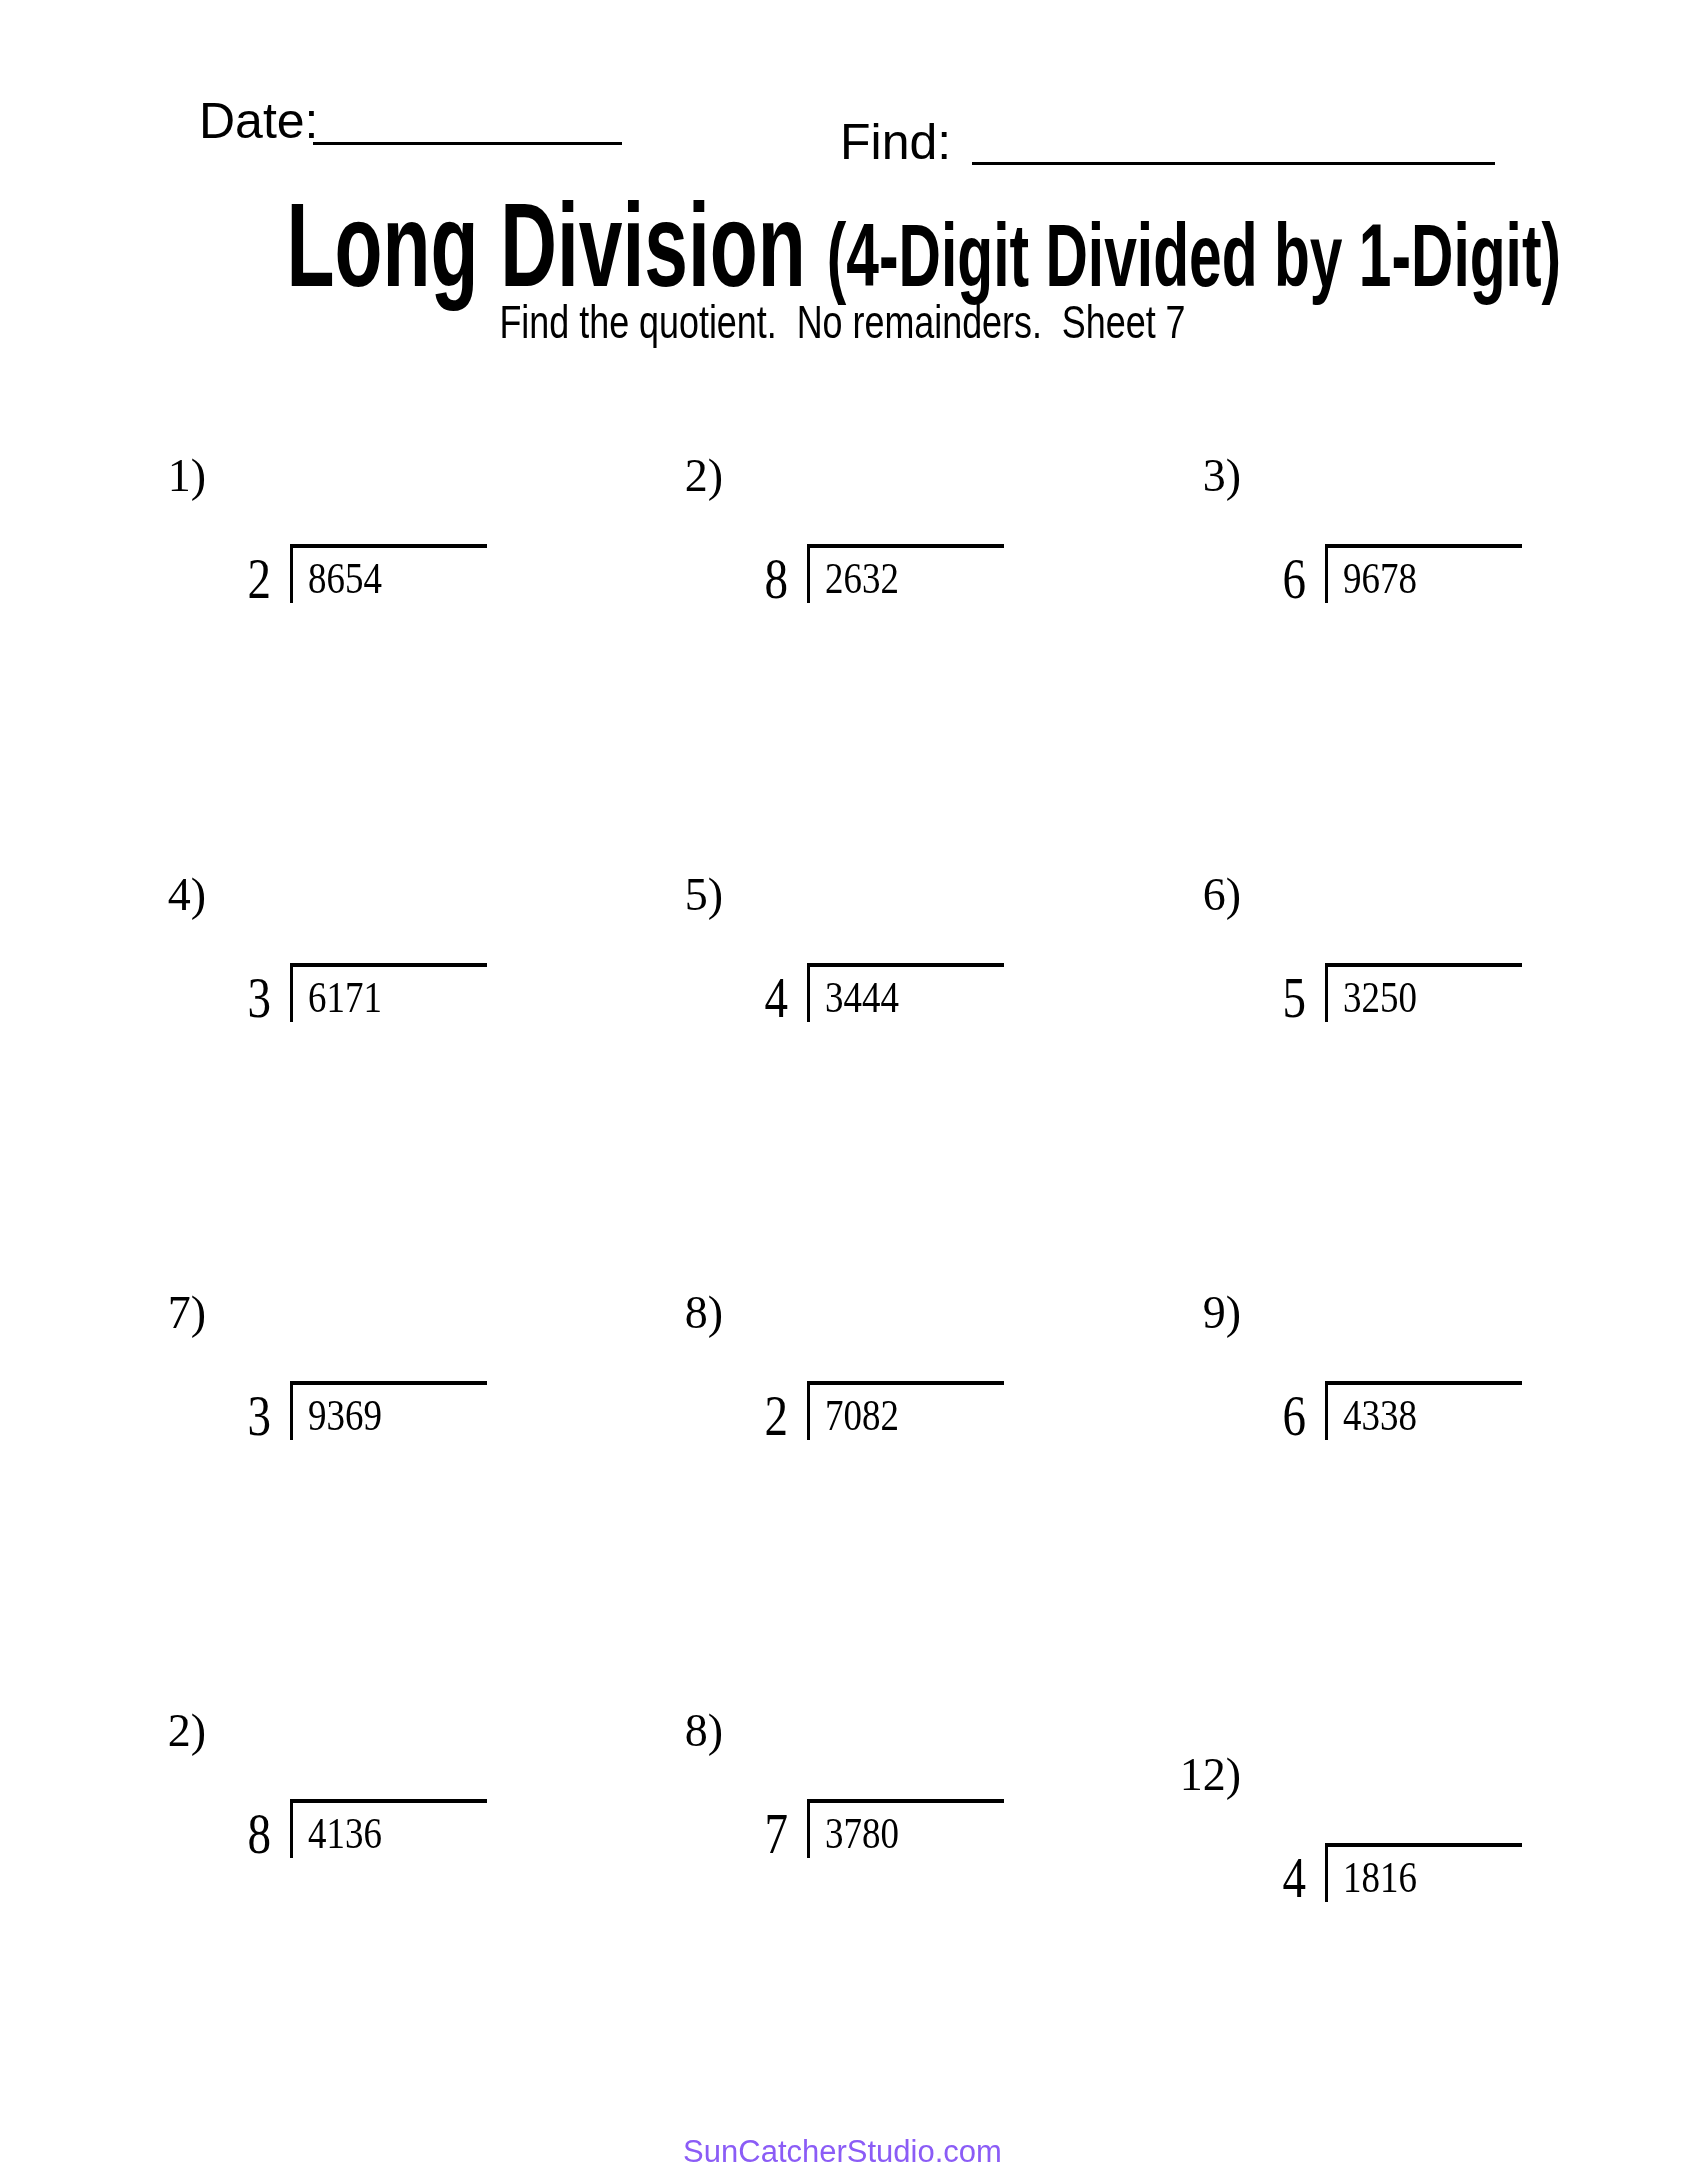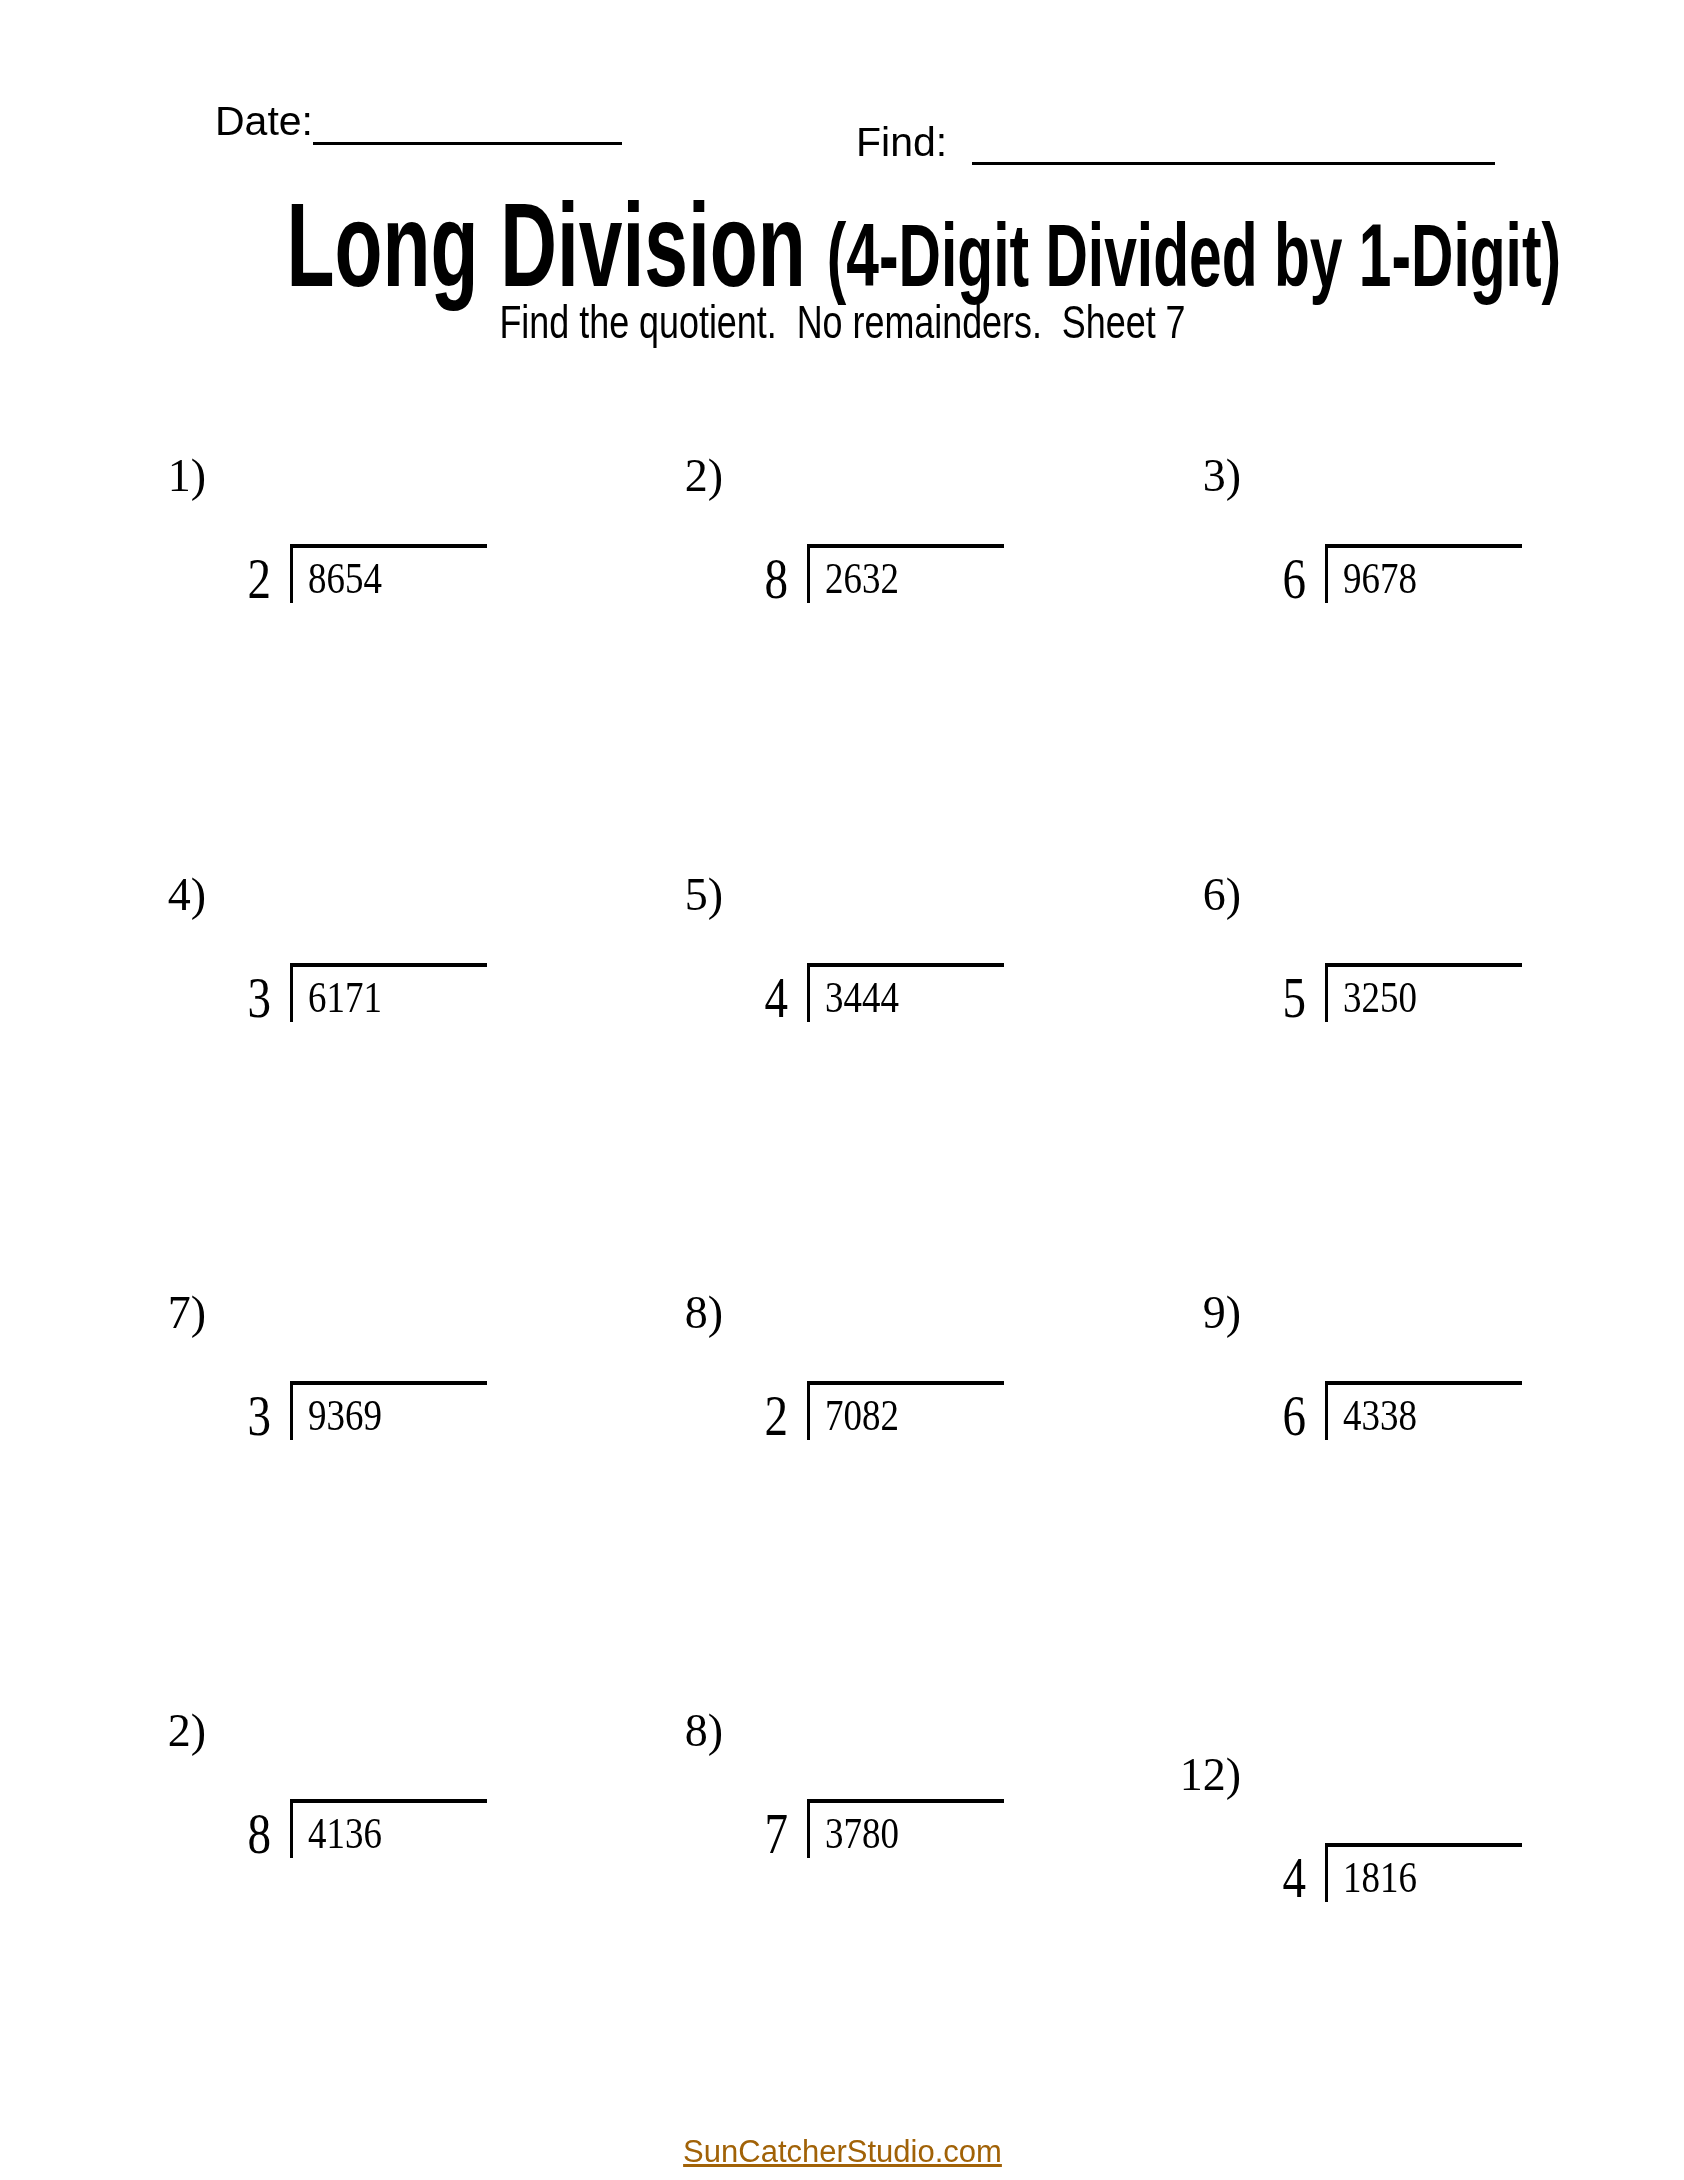--- a/index.html
+++ b/index.html
@@ -9,23 +9,22 @@
     font-family: "Liberation Sans", sans-serif;
     color: #000;
     position: relative;
     overflow: hidden;
   }
   .page { position: absolute; inset: 0; }
 
   
   .field-label {
     position: absolute;
-    font-size: 41px; line-height: 41px; font-weight: 400;
+    font-size: 50px; line-height: 41px; font-weight: 400;
     white-space: nowrap;
-    margin-left: 16px;
   }
   .date-label { left: 199px; top: 101px; }
   .name-label { left: 840px; top: 122px; }
   .blank-line {
     position: absolute; height: 0;
     border-bottom: 3.4px solid #000;
   }
   .date-line { left: 313px; top: 142px; width: 309px; }
   .name-line { left: 972px; top: 162px; width: 523px; }
 
@@ -73,22 +72,21 @@
     white-space: nowrap;
   }
   .squeezeL { display: inline-block; transform: scaleX(0.84); transform-origin: left center; }
   .squeezeR { display: inline-block; transform: scaleX(0.84); transform-origin: right center; }
 
   
   .footer {
     position: absolute; left: 0; right: 0; top: 2136px;
     margin: 0; text-align: center;
     font-size: 31px; line-height: 31px;
-    color: #a16207;
-    text-decoration: underline;
+    color: #8b5cf6;
   }
 </style>
 </head>
 <body>
 
 <div class="page">
 
   <span class="field-label date-label">Date:</span>
   <div class="blank-line date-line"></div>
 

